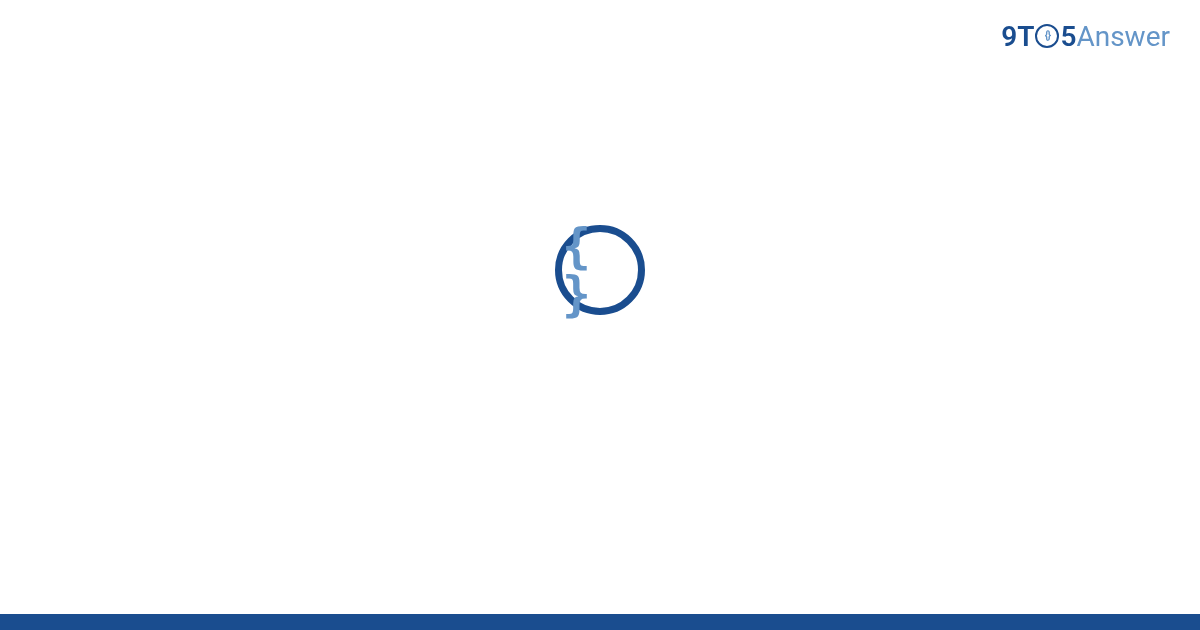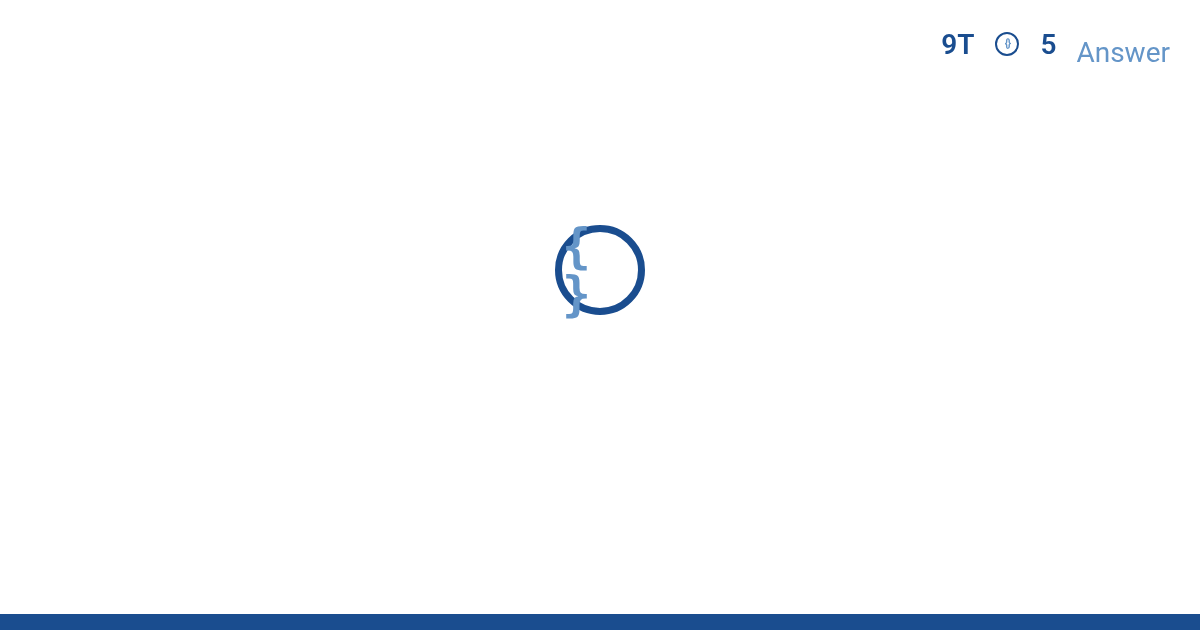--- a/index.html
+++ b/index.html
@@ -1,19 +1,18 @@
 <!DOCTYPE html>
 <html><head>
   <meta charset="utf-8">
   <style>
     * {
       margin: 0;
       padding: 0;
       box-sizing: border-box;
-      gap: 20px;
     }
     body {
       width: 1200px;
       height: 630px;
       font-family: -apple-system, BlinkMacSystemFont, "Segoe UI", Roboto, Helvetica, Arial, sans-serif;
       background: #ffffff;
       position: relative;
       overflow: hidden;
     }
     .logo-container {
@@ -46,21 +45,20 @@
       color: #6495c8;
       font-weight: bold;
       letter-spacing: -1px;
     }
     .logo-5 {
       color: #1a4d8f;
     }
     .logo-answer {
       color: #6495c8;
       font-weight: 400;
-      margin-top: 16px;
     }
     .main-content {
       width: 100%;
       height: 100%;
       display: flex;
       flex-direction: column;
       align-items: center;
       justify-content: center;
       padding: 0 80px;
     }

